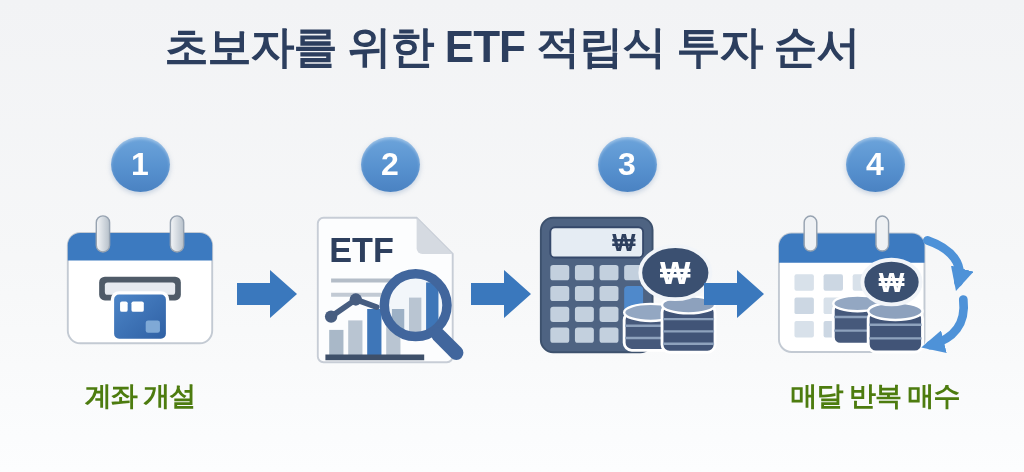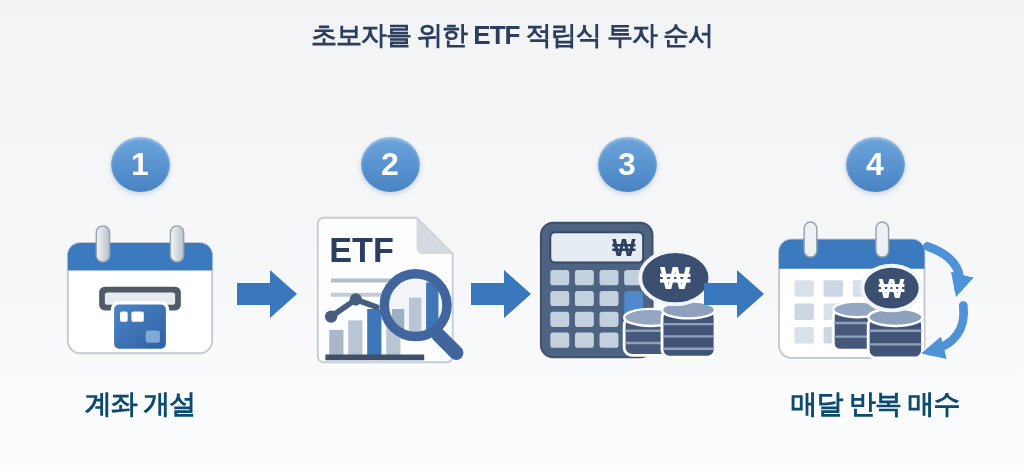--- a/index.html
+++ b/index.html
@@ -5,42 +5,42 @@
   * { margin:0; padding:0; box-sizing:border-box; }
   html,body { width:1024px; height:472px; overflow:hidden; }
   body {
     font-family:"Liberation Sans","DejaVu Sans",sans-serif;
     background:linear-gradient(180deg,#f2f3f5 0%,#f6f7f8 55%,#fcfdfe 100%);
     position:relative;
   }
   .stage { position:absolute; inset:0; }
   .title {
     position:absolute; top:18px; left:0; width:1024px;
-    text-align:center; font-size:26px; font-weight:800;
+    text-align:center; font-size:44px; font-weight:800;
     color:#2c3e5e; letter-spacing:-1px;
   }
   .step {
     position:absolute; top:137px; width:204px;
     display:flex; flex-direction:column; align-items:center;
   }
   .step1 { left:38px; } .step2 { left:288px; } .step3 { left:525px; } .step4 { left:773px; }
   .badge {
     width:59px; height:55px; border-radius:50%;
     background:linear-gradient(180deg,#6ca4db 0%,#5690ce 60%,#4a82c2 100%);
     box-shadow:0 2px 5px rgba(110,140,180,.35), inset 0 2px 3px rgba(255,255,255,.35);
     display:flex; align-items:center; justify-content:center;
     color:#fff; font-size:32px; font-weight:bold;
   }
   .icon-box {
     margin-top:22px; height:152px; width:204px;
-    display:flex; align-items:center; justify-content:center;
+    display:flex; align-items:flex-start; justify-content:center;
   }
   .label {
-    margin-top:20px; font-size:27px; font-weight:800;
-    color:#0c4a6e; white-space:nowrap; letter-spacing:-1px;
+    margin-top:12px; font-size:27px; font-weight:800;
+    color:#4d7c0f; white-space:nowrap; letter-spacing:-1px;
   }
   .flow-arrow { position:absolute; top:268px; width:62px; height:52px; }
   .fa1 { left:237px; } .fa2 { left:471px; } .fa3 { left:704px; }
   svg { display:block; font-family:inherit; }
 </style>
 </head>
 <body>
 
 <div class="stage">
 

